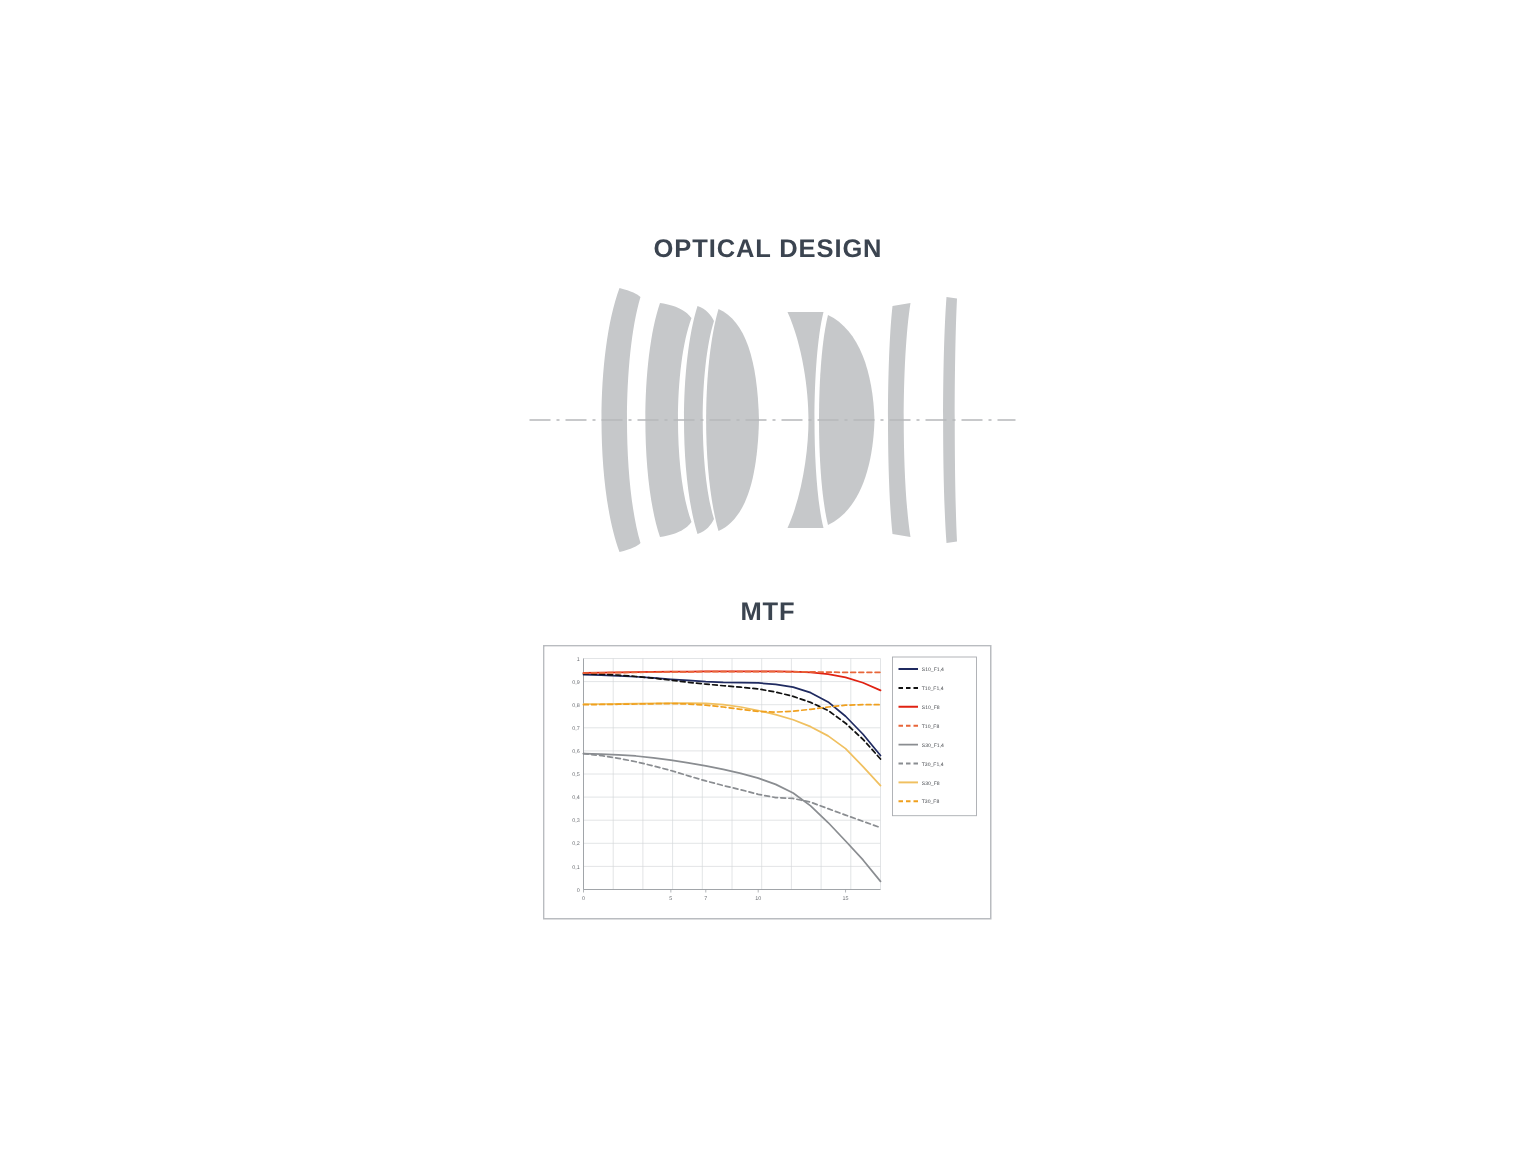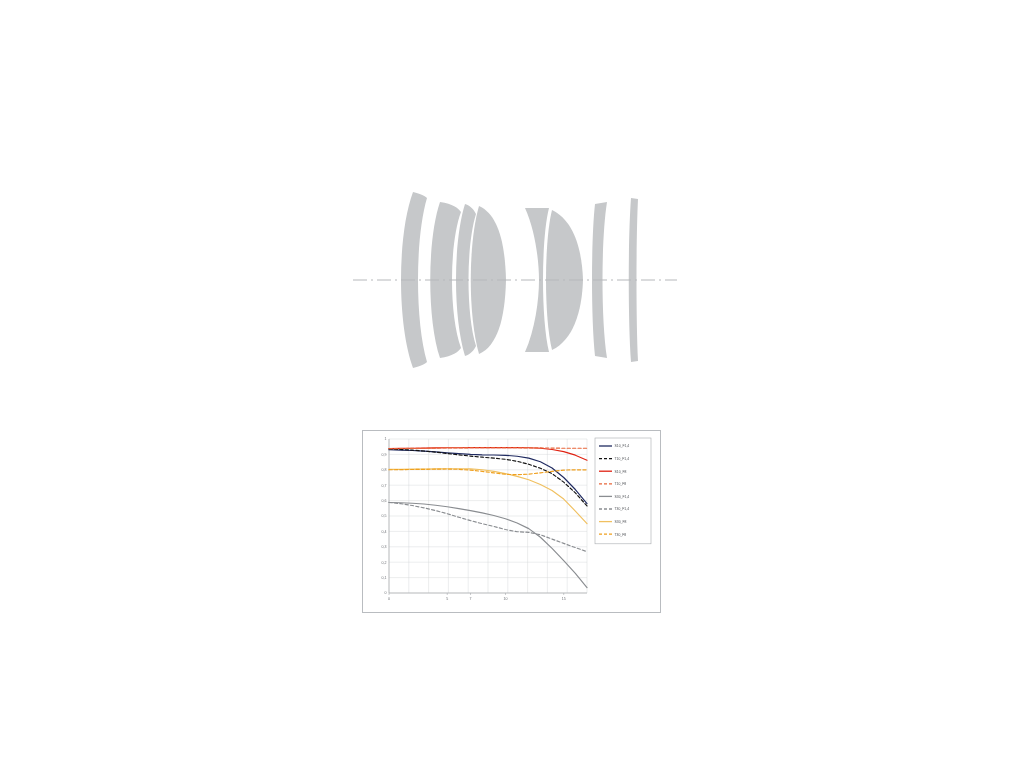--- a/index.html
+++ b/index.html
@@ -45,20 +45,21 @@
 
   .yt{font-size:3.6px;fill:#6c6f74;font-family:"Liberation Sans",sans-serif;}
   .xt{font-size:3.6px;fill:#6c6f74;font-family:"Liberation Sans",sans-serif;}
   .lgt{font-size:3.4px;fill:#4a4d52;font-family:"Liberation Sans",sans-serif;}
 </style>
 </head>
 <body>
 
 <div id="page">
 
+  <div class="section-title" id="optical-title">OPTICAL DESIGN</div>
 
   <div id="optical-diagram">
     <svg viewBox="0 0 340 200" xmlns="http://www.w3.org/2000/svg">
       <g fill="#c6c8ca" stroke="none">
 
         <path d="M 68,12 C 52,55 52,145 68,188 C 76,186 80,184 82,182 C 70,142 70,58 82,18 C 80,16 76,14 68,12 Z"></path>
 
         <path d="M 95,22 C 82,60 82,140 95,178 C 108,176 113,172 116,168 C 104,136 104,64 116,32 C 113,28 108,24 95,22 Z"></path>
 
         <path d="M 120,24 C 108,62 108,138 120,176 C 126,174 129,170 131,166 C 121,134 121,66 131,34 C 129,30 126,26 120,24 Z"></path>
@@ -71,20 +72,21 @@
 
         <path d="M 250,24 C 246,60 246,140 250,176 L 262,178 C 256,140 256,60 262,22 Z"></path>
 
         <path d="M 286,18 C 283,58 283,142 286,182 L 293,181 C 291,140 291,60 293,19 Z"></path>
       </g>
 
       <line x1="8" y1="100" x2="332" y2="100" stroke="#b6b8bb" stroke-width="1" stroke-dasharray="14,4,2,4"></line>
     </svg>
   </div>
 
+  <div class="section-title" id="mtf-title">MTF</div>
 
   <div id="mtf-chart">
     <svg id="mtf-svg" viewBox="0 0 297 181" xmlns="http://www.w3.org/2000/svg">
       <rect x="0" y="0" width="297" height="181" fill="#ffffff"></rect>
       <g id="grid-layer">
           <line x1="26" y1="8" x2="224" y2="8" stroke="#d4d6d9" stroke-width="0.45"></line>
           <line x1="26" y1="23.400000000000006" x2="224" y2="23.400000000000006" stroke="#d4d6d9" stroke-width="0.45"></line>
           <line x1="26" y1="38.8" x2="224" y2="38.8" stroke="#d4d6d9" stroke-width="0.45"></line>
           <line x1="26" y1="54.2" x2="224" y2="54.2" stroke="#d4d6d9" stroke-width="0.45"></line>
           <line x1="26" y1="69.60000000000001" x2="224" y2="69.60000000000001" stroke="#d4d6d9" stroke-width="0.45"></line>

